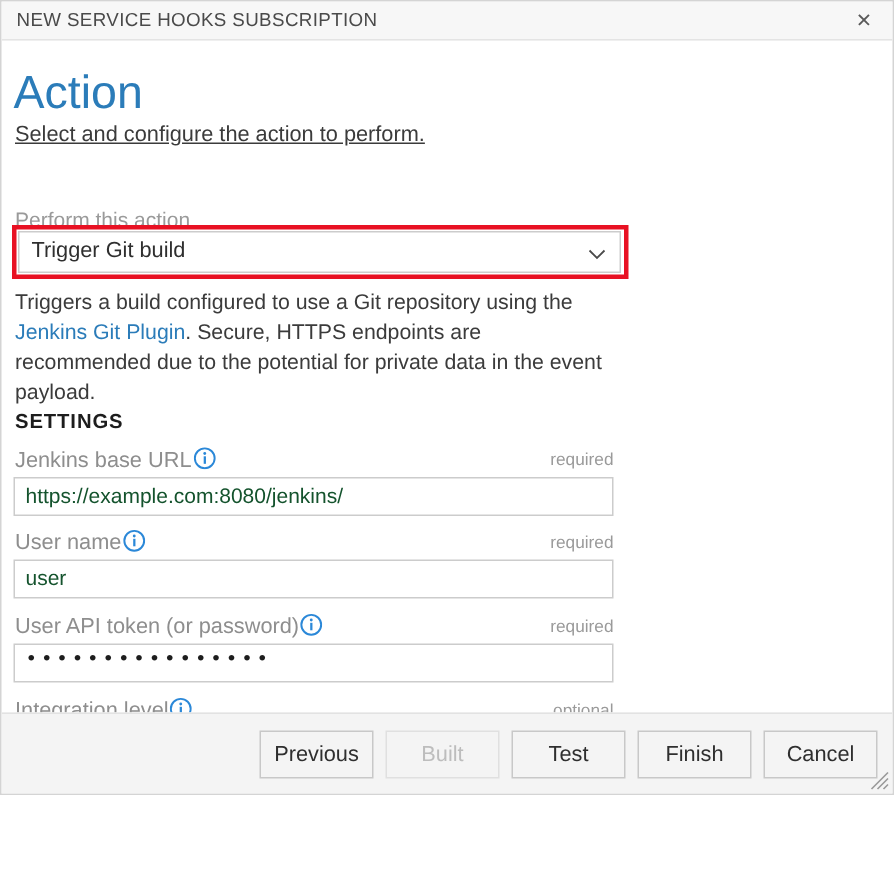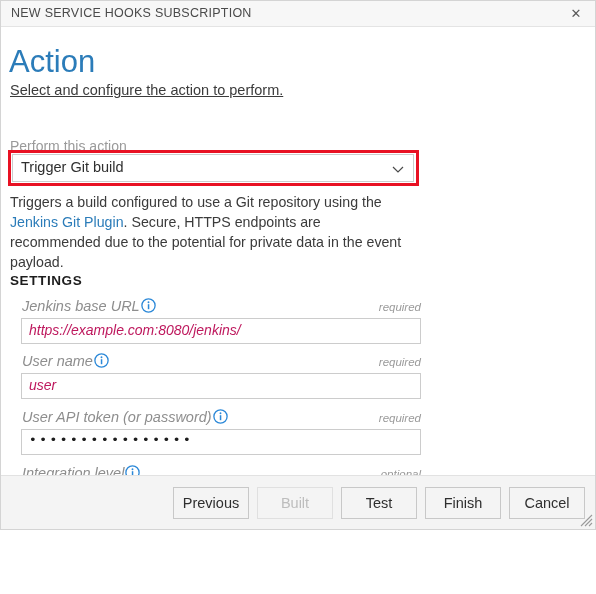--- a/index.html
+++ b/index.html
@@ -158,23 +158,22 @@
     top: 245px;
     font-size: 13.5px;
     font-weight: bold;
     letter-spacing: 0.6px;
     color: #1d1d1d;
   }
 
   
   .field {
     position: absolute;
-    left: 20px;
+    left: 8px;
     width: 400px;
-    font-style: italic;
   }
   .field-label-row {
     position: relative;
     height: 22px;
   }
   .field-label {
     position: absolute;
     left: 1px;
     top: 2px;
     font-size: 14.5px;
@@ -202,21 +201,21 @@
     height: 26px;
     border: 1px solid #cccccc;
     background: #ffffff;
     box-sizing: border-box;
   }
   .field-input-value {
     position: absolute;
     left: 7px;
     top: 3px;
     font-size: 14px;
-    color: #be185d;
+    color: #14532d;
     white-space: nowrap;
   }
   .field-input.disabled {
     background: #ebebeb;
     border-color: #ebebeb;
   }
   .field-input.disabled .field-input-value {
     color: #8e8e8e;
   }
   .password-dots {

